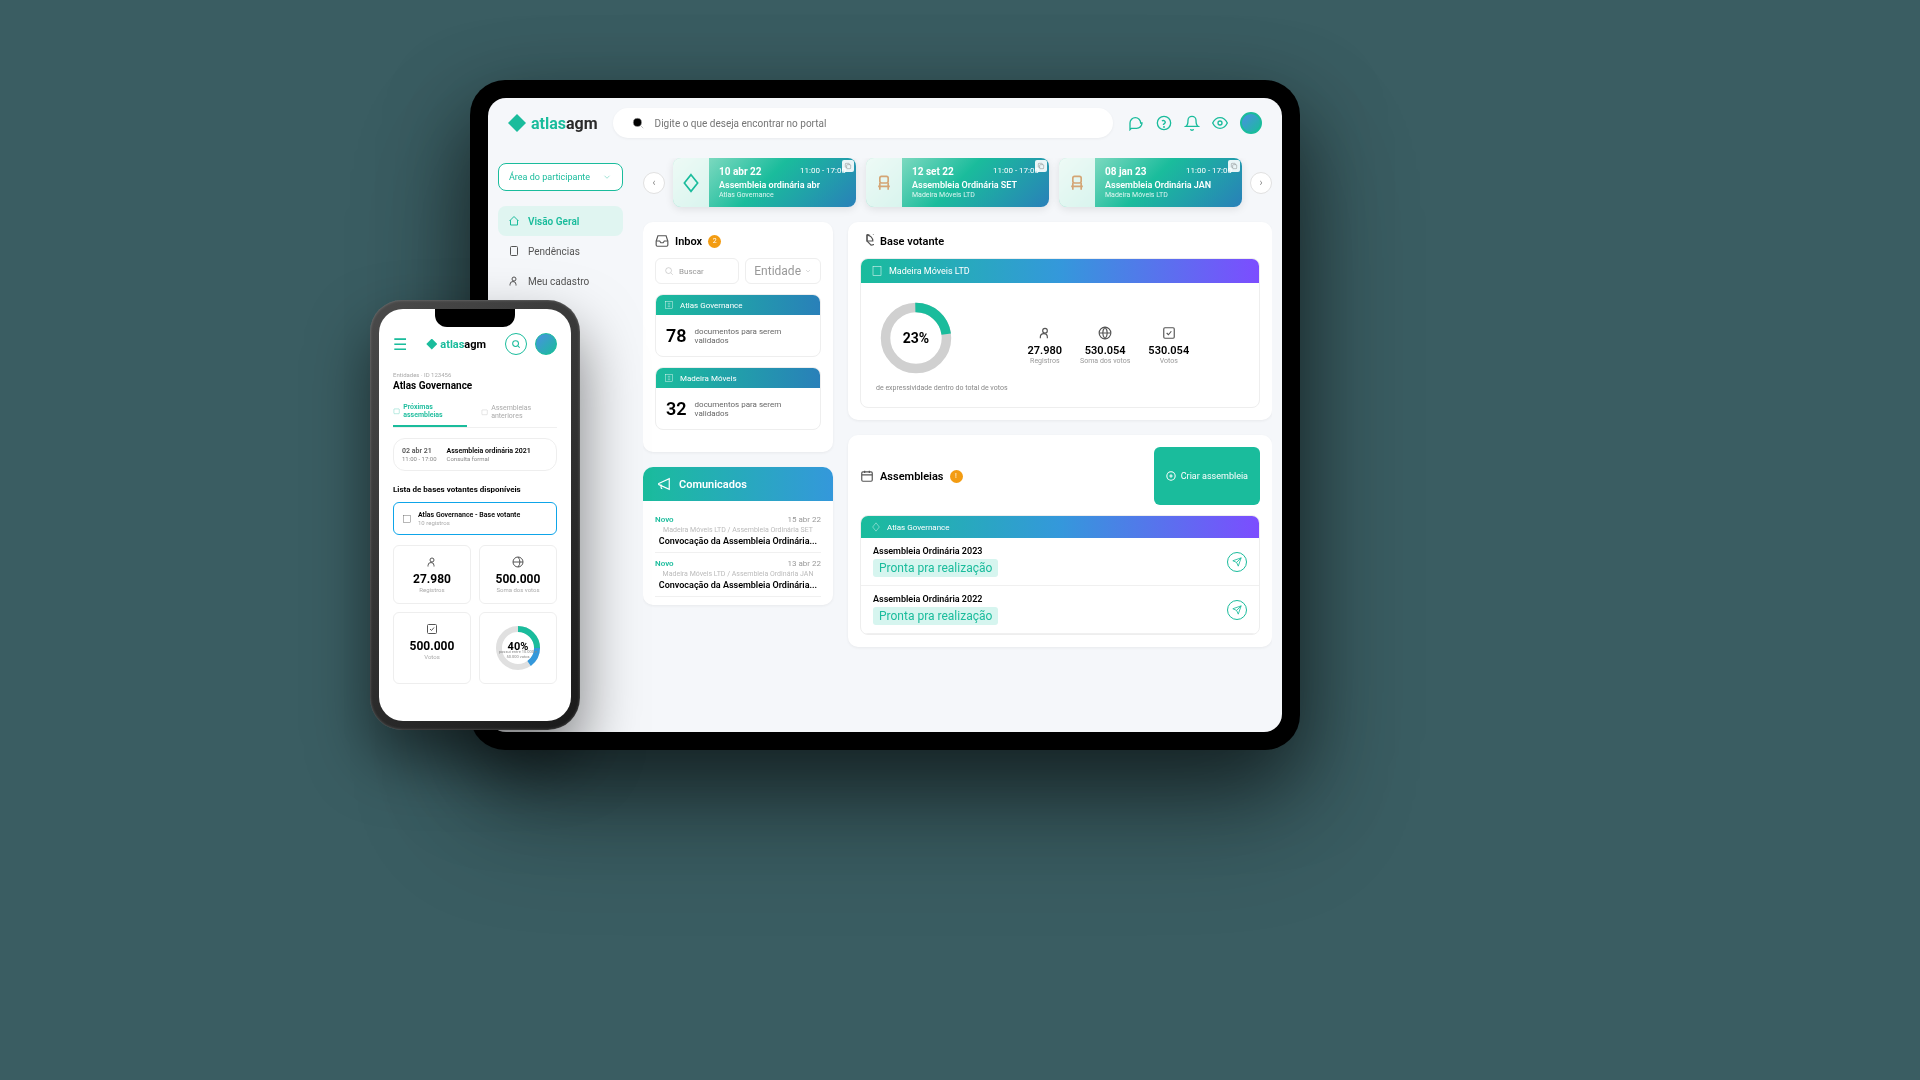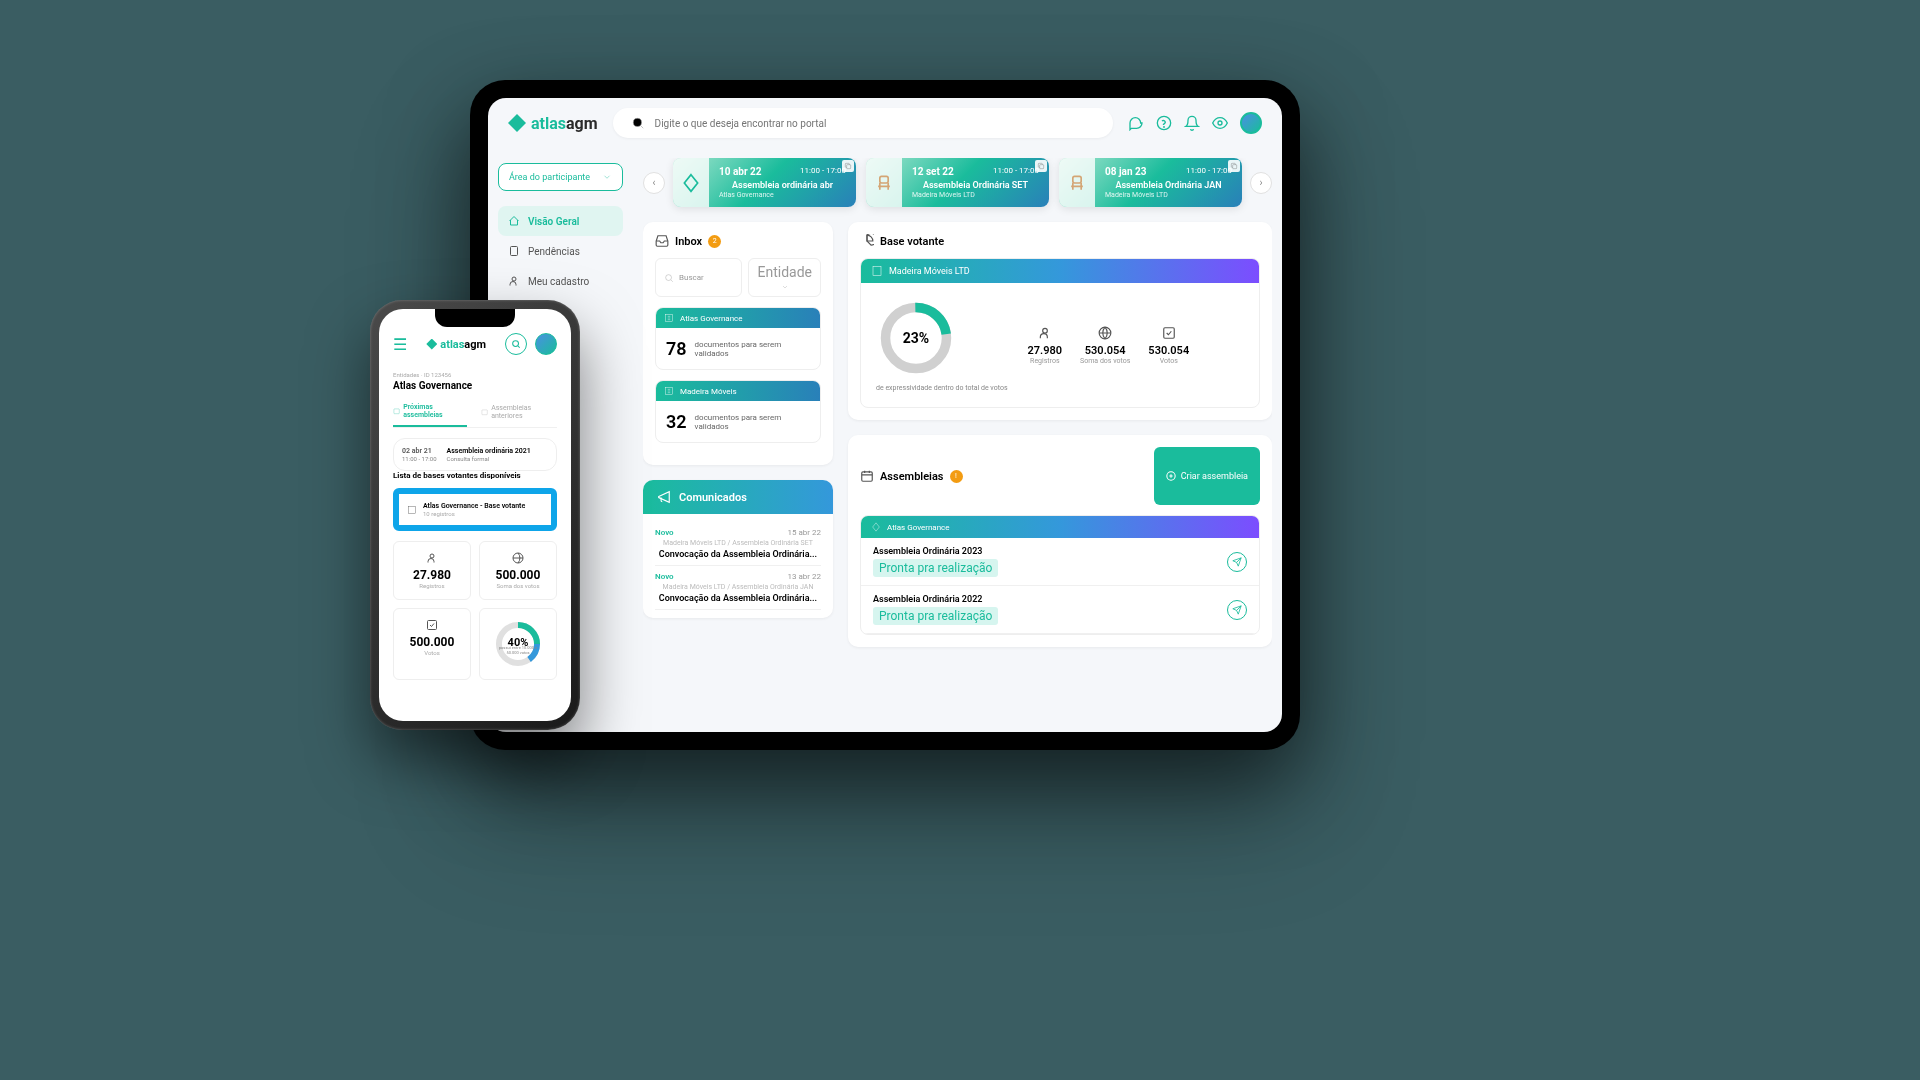--- a/index.html
+++ b/index.html
@@ -36,38 +36,38 @@
 .carousel { display: flex; align-items: center; gap: 8px; margin-bottom: 15px; }
 .car-nav { width: 22px; height: 22px; border-radius: 50%; background: #fff; border: 1px solid #e0e0e0; display: flex; align-items: center; justify-content: center; cursor: pointer; font-size: 10px; color: #888; }
 .car-items { display: flex; gap: 10px; flex: 1; }
 .car-card { position: relative; flex: 1; border-radius: 8px; overflow: hidden; display: flex; background: linear-gradient(135deg, #a8e6cf 0%, #1abc9c 50%, #2980b9 100%); box-shadow: 0 2px 8px rgba(0,0,0,0.1); }
 .car-icon { width: 36px; background: rgba(255,255,255,0.8); display: flex; align-items: center; justify-content: center; }
 .car-icon svg { width: 20px; height: 20px; stroke: #d4a574; fill: none; stroke-width: 2; }
 .car-card:first-child .car-icon svg { stroke: #1abc9c; }
 .car-body { padding: 8px 10px; color: #fff; flex: 1; }
 .car-date-row { display: flex; justify-content: space-between; font-size: 8px; }
 .car-date { font-weight: 700; font-size: 10px; }
-.car-title { font-size: 9px; font-weight: 600; margin-top: 3px; text-align: center; }
+.car-title { font-size: 9px; font-weight: 600; margin-top: 3px; }
 .car-sub { font-size: 7px; opacity: 0.85; margin-top: 1px; }
 .car-badge { position: absolute; top: 2px; right: 2px; width: 12px; height: 12px; background: rgba(255,255,255,0.9); border-radius: 2px; display: flex; align-items: center; justify-content: center; }
 .car-badge svg { width: 8px; height: 8px; stroke: #555; fill: none; }
 
 
 .t-grid { display: grid; grid-template-columns: 190px 1fr; gap: 15px; }
 
 
 .panel { background: #fff; border-radius: 10px; padding: 12px; box-shadow: 0 1px 3px rgba(0,0,0,0.06); }
 .panel-hd { display: flex; align-items: center; gap: 6px; margin-bottom: 10px; }
 .panel-hd svg { width: 14px; height: 14px; stroke: #555; fill: none; stroke-width: 2; }
 .panel-hd .ttl { font-size: 11px; font-weight: 600; }
 .panel-hd .badge { background: #f39c12; color: #fff; border-radius: 50%; width: 13px; height: 13px; font-size: 7px; display: flex; align-items: center; justify-content: center; }
 .search-row { display: flex; gap: 6px; margin-bottom: 10px; }
 .inbox-search { flex: 1; border: 1px solid #eee; border-radius: 6px; padding: 5px 8px; font-size: 8px; color: #999; display: flex; align-items: center; gap: 5px; }
 .inbox-search svg { width: 10px; height: 10px; stroke: #999; fill: none; }
-.entity-sel { border: 1px solid #eee; border-radius: 6px; padding: 5px 8px; font-size: 14px; color: #999; display: flex; align-items: center; gap: 3px; flex-direction: column; }
+.entity-sel { border: 1px solid #eee; border-radius: 6px; padding: 5px 8px; font-size: 12px; color: #999; display: flex; align-items: center; gap: 3px; }
 .inbox-card { border: 1px solid #eee; border-radius: 8px; overflow: hidden; margin-bottom: 10px; }
 .inbox-hd { background: linear-gradient(90deg, #1abc9c, #2980b9); color: #fff; padding: 5px 8px; font-size: 8px; display: flex; align-items: center; gap: 6px; }
 .inbox-hd svg { width: 10px; height: 10px; stroke: #fff; fill: none; }
 .inbox-body { padding: 10px; display: flex; align-items: center; gap: 8px; }
 .inbox-num { font-size: 18px; font-weight: 600; }
 .inbox-txt { font-size: 8px; color: #666; }
 
 
 .bv-card { border: 1px solid #eee; border-radius: 8px; overflow: hidden; }
 .bv-hd { background: linear-gradient(90deg, #1abc9c, #3498db, #7c4dff); color: #fff; padding: 6px 10px; font-size: 9px; display: flex; align-items: center; gap: 6px; }
@@ -128,22 +128,22 @@
 .p-title { font-size: 10px; font-weight: 700; margin-top: 2px; }
 .p-tabs { display: flex; gap: 14px; margin-top: 12px; border-bottom: 1px solid #f0f0f0; }
 .p-tab { font-size: 7px; padding-bottom: 6px; color: #aaa; display: flex; align-items: center; gap: 3px; cursor: pointer; }
 .p-tab.active { color: #1abc9c; border-bottom: 2px solid #1abc9c; font-weight: 600; }
 .p-tab svg { width: 8px; height: 8px; stroke: currentColor; fill: none; }
 .p-asm { border: 1px solid #eee; border-radius: 12px; padding: 8px; margin-top: 10px; display: flex; gap: 10px; font-size: 7px; }
 .p-asm-d { color: #555; font-weight: 600; }
 .p-asm-t { font-size: 6px; color: #888; }
 .p-asm-r .t1 { font-weight: 600; }
 .p-asm-r .t2 { color: #888; font-size: 6px; }
-.p-sec { font-size: 8px; font-weight: 700; }
-.p-bv { border: 6px solid #0ea5e9; border-radius: 6px; padding: 8px; margin-top: 8px; display: flex; gap: 6px; align-items: center; font-size: 7px; }
+.p-sec { font-size: 8px; font-weight: 700; margin-top: 14px; }
+.p-bv { border: 1px solid #0ea5e9; border-radius: 6px; padding: 8px; margin-top: 8px; display: flex; gap: 6px; align-items: center; font-size: 7px; }
 .p-bv svg { width: 10px; height: 10px; stroke: #555; fill: none; }
 .p-bv-t .t1 { font-weight: 600; }
 .p-bv-t .t2 { color: #aaa; font-size: 6px; }
 .p-stats { display: grid; grid-template-columns: 1fr 1fr; gap: 8px; margin-top: 10px; }
 .p-stat { border: 1px solid #eee; border-radius: 6px; padding: 10px; text-align: center; }
 .p-stat svg { width: 12px; height: 12px; stroke: #555; fill: none; stroke-width: 2; display: block; margin: 0 auto 4px; }
 .p-stat .n { font-size: 12px; font-weight: 700; }
 .p-stat .l { font-size: 6px; color: #aaa; }
 .p-donut { position: relative; width: 50px; height: 50px; margin: 0 auto; }
 .p-donut svg { width: 50px; height: 50px; transform: rotate(-90deg); }

